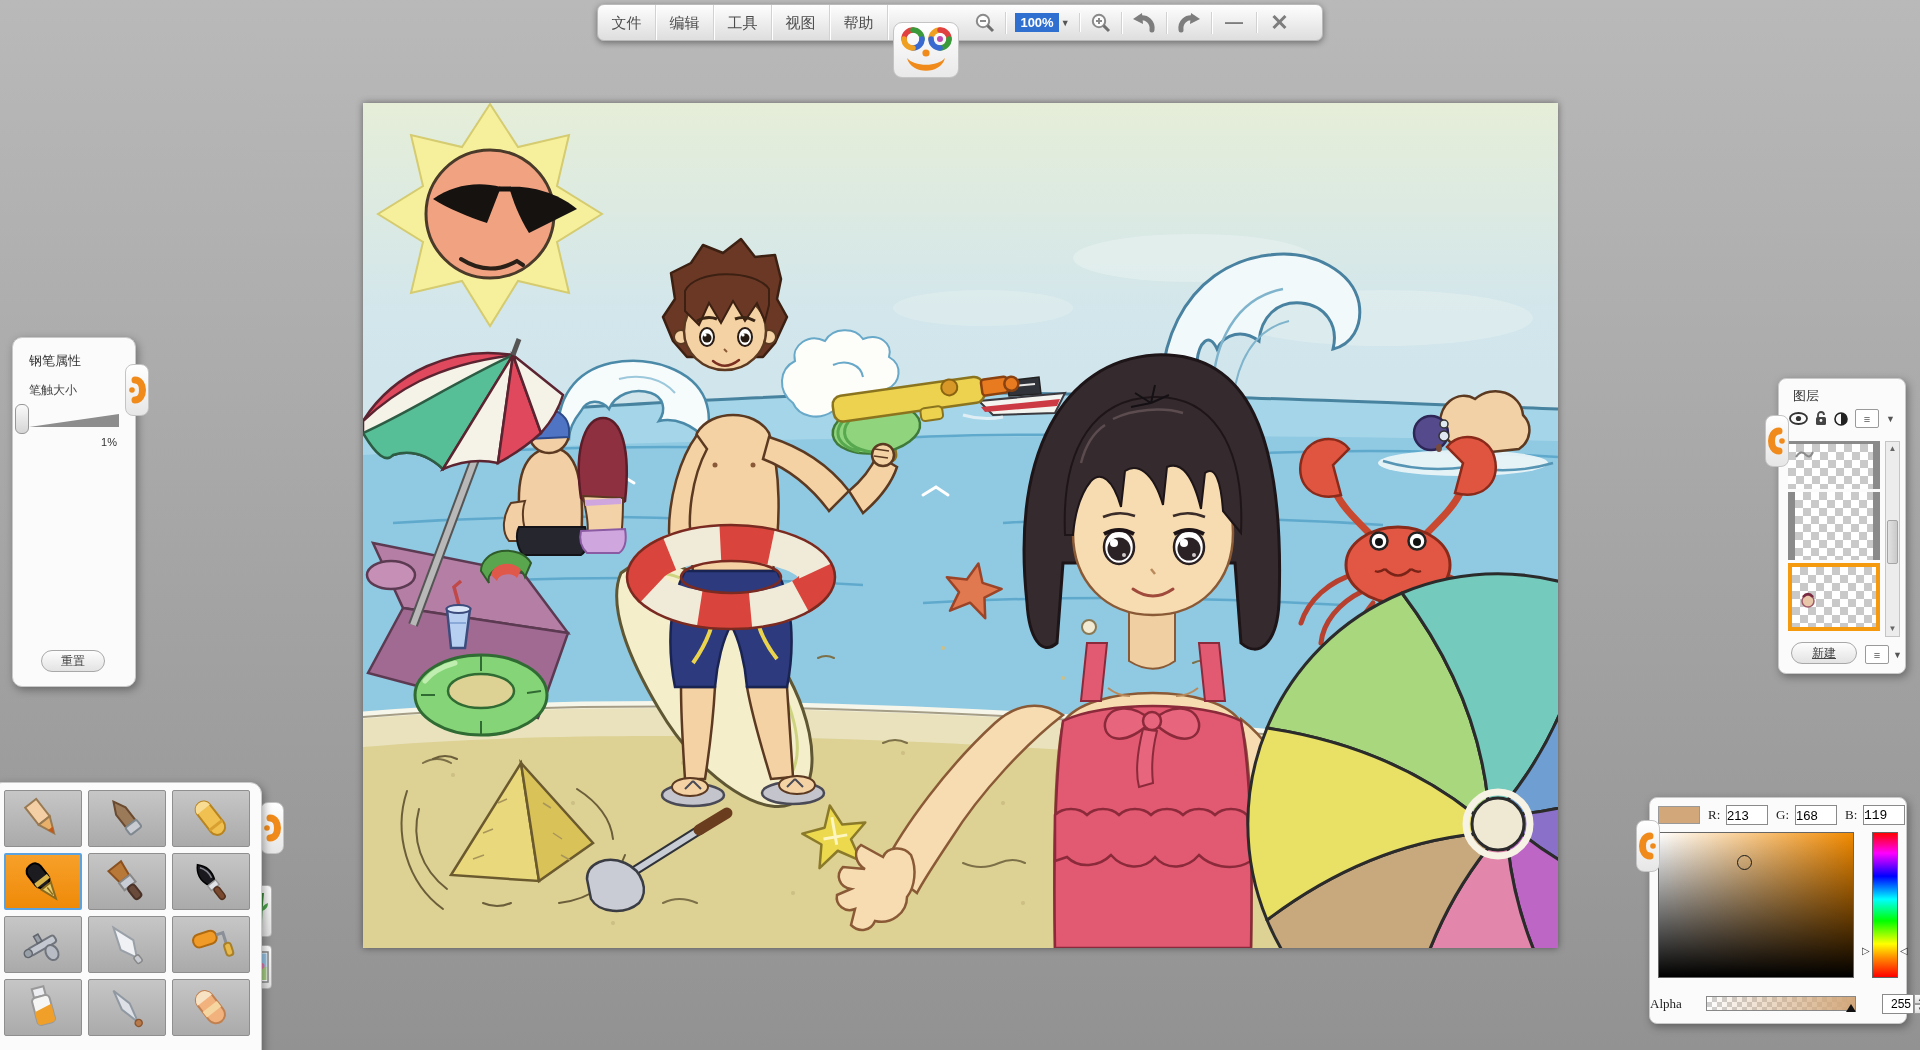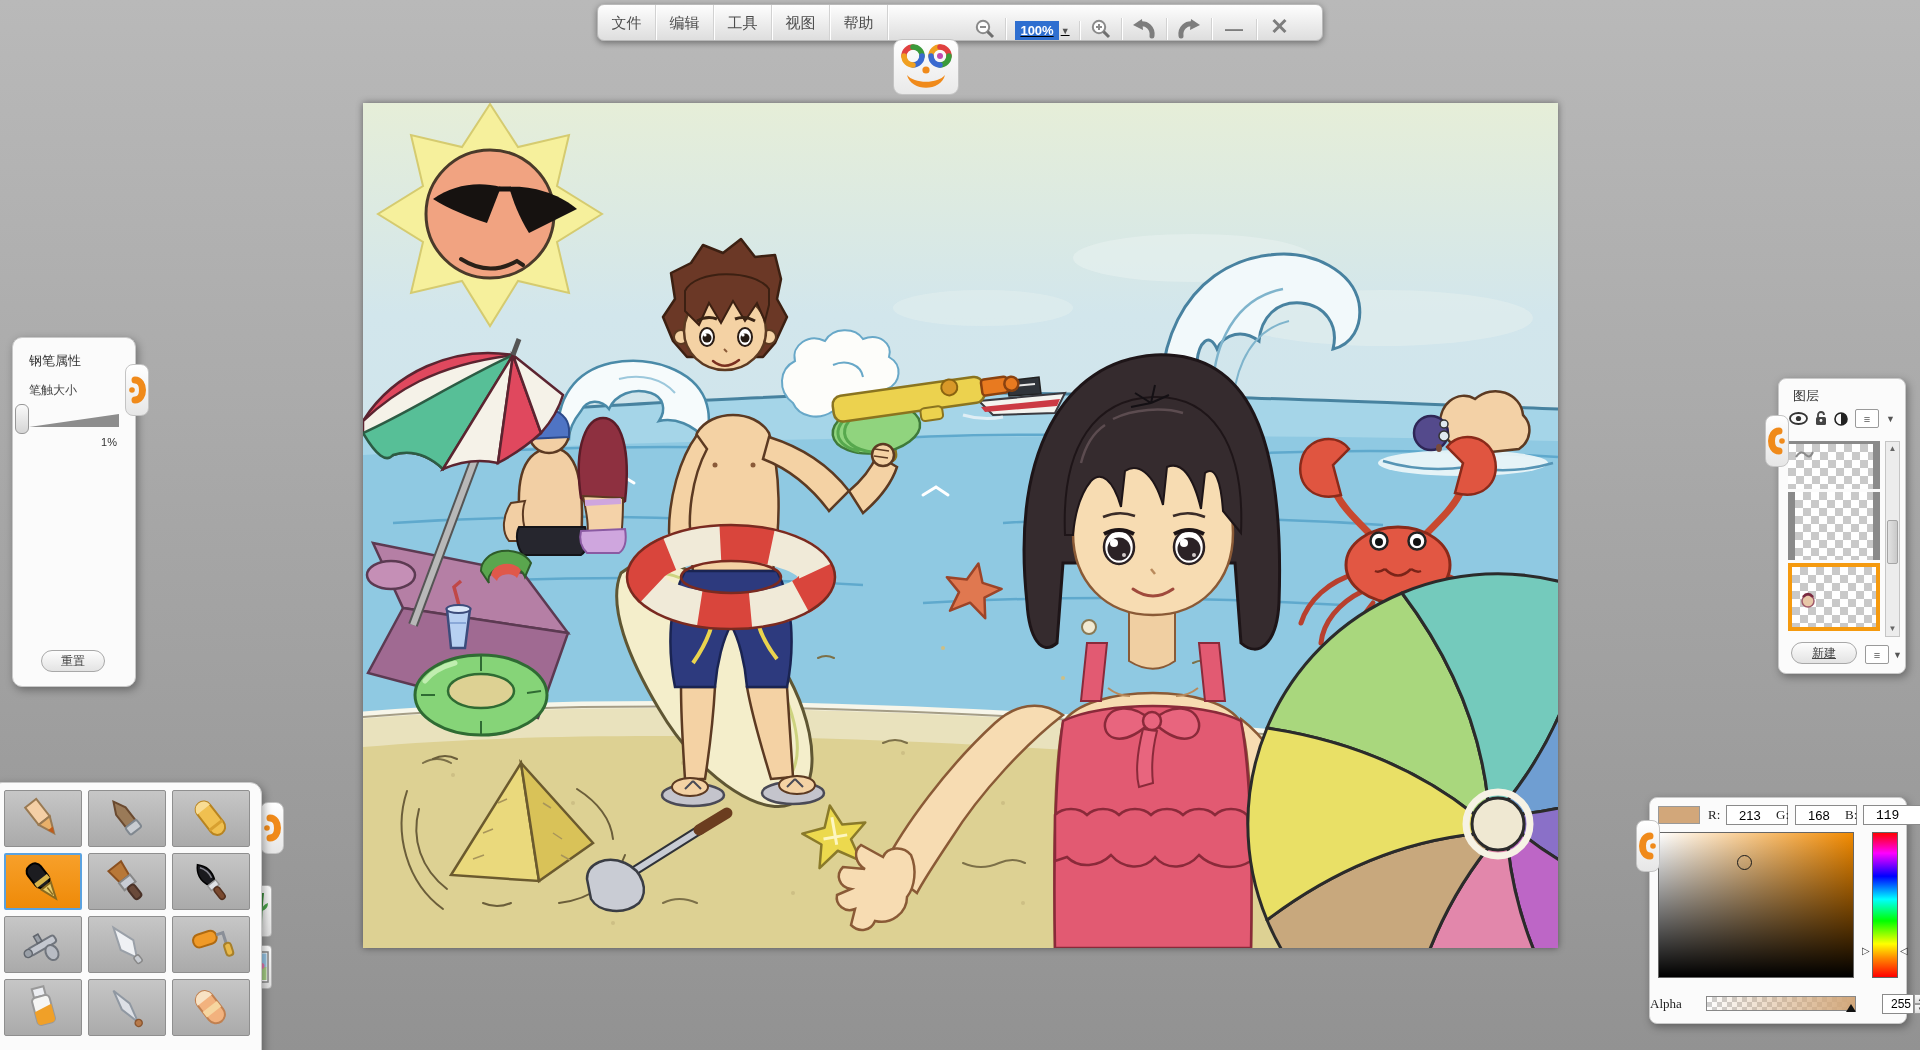--- a/index.html
+++ b/index.html
@@ -5,31 +5,31 @@
   * { margin:0; padding:0; box-sizing:border-box; }
   html,body { width:1920px; height:1050px; overflow:hidden;
     font-family:"Liberation Sans", sans-serif; }
   body { background:linear-gradient(180deg,#b9b9b9 0%,#a8a8a8 45%,#929292 100%); position:relative; }
   .abs { position:absolute; }
 
   
   .toolbar { left:597px; top:4px; height:37px; width:726px;
     background:linear-gradient(#fefefe,#ececec 55%,#dedede);
     border:1px solid #b9b9b9; border-radius:7px;
-    box-shadow:0 2px 6px rgba(0,0,0,.4); display:flex; align-items:flex-end; z-index:30; }
+    box-shadow:0 2px 6px rgba(0,0,0,.4); display:flex; align-items:center; z-index:30; }
   .menu-item { width:58px; line-height:35px; text-align:center; font-size:15px; color:#4c4c4c;
     border-right:1px solid #d2d2d2; box-shadow:1px 0 0 #fff; cursor:default; }
   .tb-btn { width:42px; display:flex; align-items:center; justify-content:center;
     border-right:1px solid #d2d2d2; box-shadow:1px 0 0 #fff; }
   .tb-btn:last-child { border-right:none; box-shadow:none; }
   .logo-cell { width:76px; position:relative; border-right:1px solid #d2d2d2; box-shadow:1px 0 0 #fff; }
   .logo-plate { position:absolute; left:5px; top:-1px; width:66px; height:56px;
     background:linear-gradient(#ffffff,#e9e9e9); border:1px solid #c4c4c4; border-radius:9px; }
   .zoom-box { width:74px; display:flex; align-items:center; justify-content:center; gap:2px;
-    border-right:1px solid #d2d2d2; box-shadow:1px 0 0 #fff;text-decoration:underline; }
+    border-right:1px solid #d2d2d2; box-shadow:1px 0 0 #fff; }
   .zoom-value { background:#2f6fd0; color:#fff; font-size:13px; font-weight:bold; padding:2px 5px; }
   .caret { font-size:9px; color:#555; }
   .glyph { color:#7d7d7d; font-weight:bold; }
 
   
   .canvas { left:363px; top:103px; width:1195px; height:845px; background:#fff;
     box-shadow:0 0 7px rgba(0,0,0,.45); }
   .canvas svg { display:block; width:100%; height:100%; }
 
   
@@ -71,22 +71,22 @@
   .layer-thumb { position:relative; width:92px; }
   .scrollbar { position:absolute; right:5px; top:62px; width:15px; height:196px;
     background:#ececec; border:1px solid #c5c5c5; }
   .sb-arrow { position:absolute; left:0; width:13px; height:14px; text-align:center;
     font-size:8px; color:#666; line-height:14px; }
   .sb-thumb { position:absolute; left:1px; width:11px; height:44px; top:78px;
     background:linear-gradient(90deg,#e2e2e2,#c9c9c9); border:1px solid #a5a5a5; border-radius:2px; }
 
   
   .clabel { font-family:"Liberation Serif", serif; font-size:13px; color:#222; }
-  .cinput { width:62px; height:20px; border:1px solid #8a8a8a; background:#fff;
-    font-size:13px; padding-left:12px; }
+  .cinput { width:42px; height:20px; border:1px solid #8a8a8a; background:#fff;
+    font-size:13px; padding-left:0; }
   .sv-square { position:absolute; left:8px; top:34px; width:196px; height:146px;
     border:1px solid #666;
     background-image:linear-gradient(to top,#000,rgba(0,0,0,0)),linear-gradient(to right,#fff,#f28a00); }
   .sv-marker { position:absolute; left:78px; top:22px; width:15px; height:15px;
     border:1.6px solid #1a1a1a; border-radius:50%; }
   .hue-bar { position:absolute; left:222px; top:34px; width:26px; height:146px; border:1px solid #666;
     background:linear-gradient(#f00 0%,#f0f 14%,#00f 30%,#0ff 46%,#0f0 61%,#ff0 77%,#f80 87%,#f00 100%); }
   .hue-arrow { position:absolute; font-size:10px; color:#333; line-height:10px; }
   .alpha-track { position:absolute; left:56px; top:198px; width:150px; height:15px; border:1px solid #888;
     background-image:linear-gradient(to right,rgba(210,167,122,0),#d2a77a),

